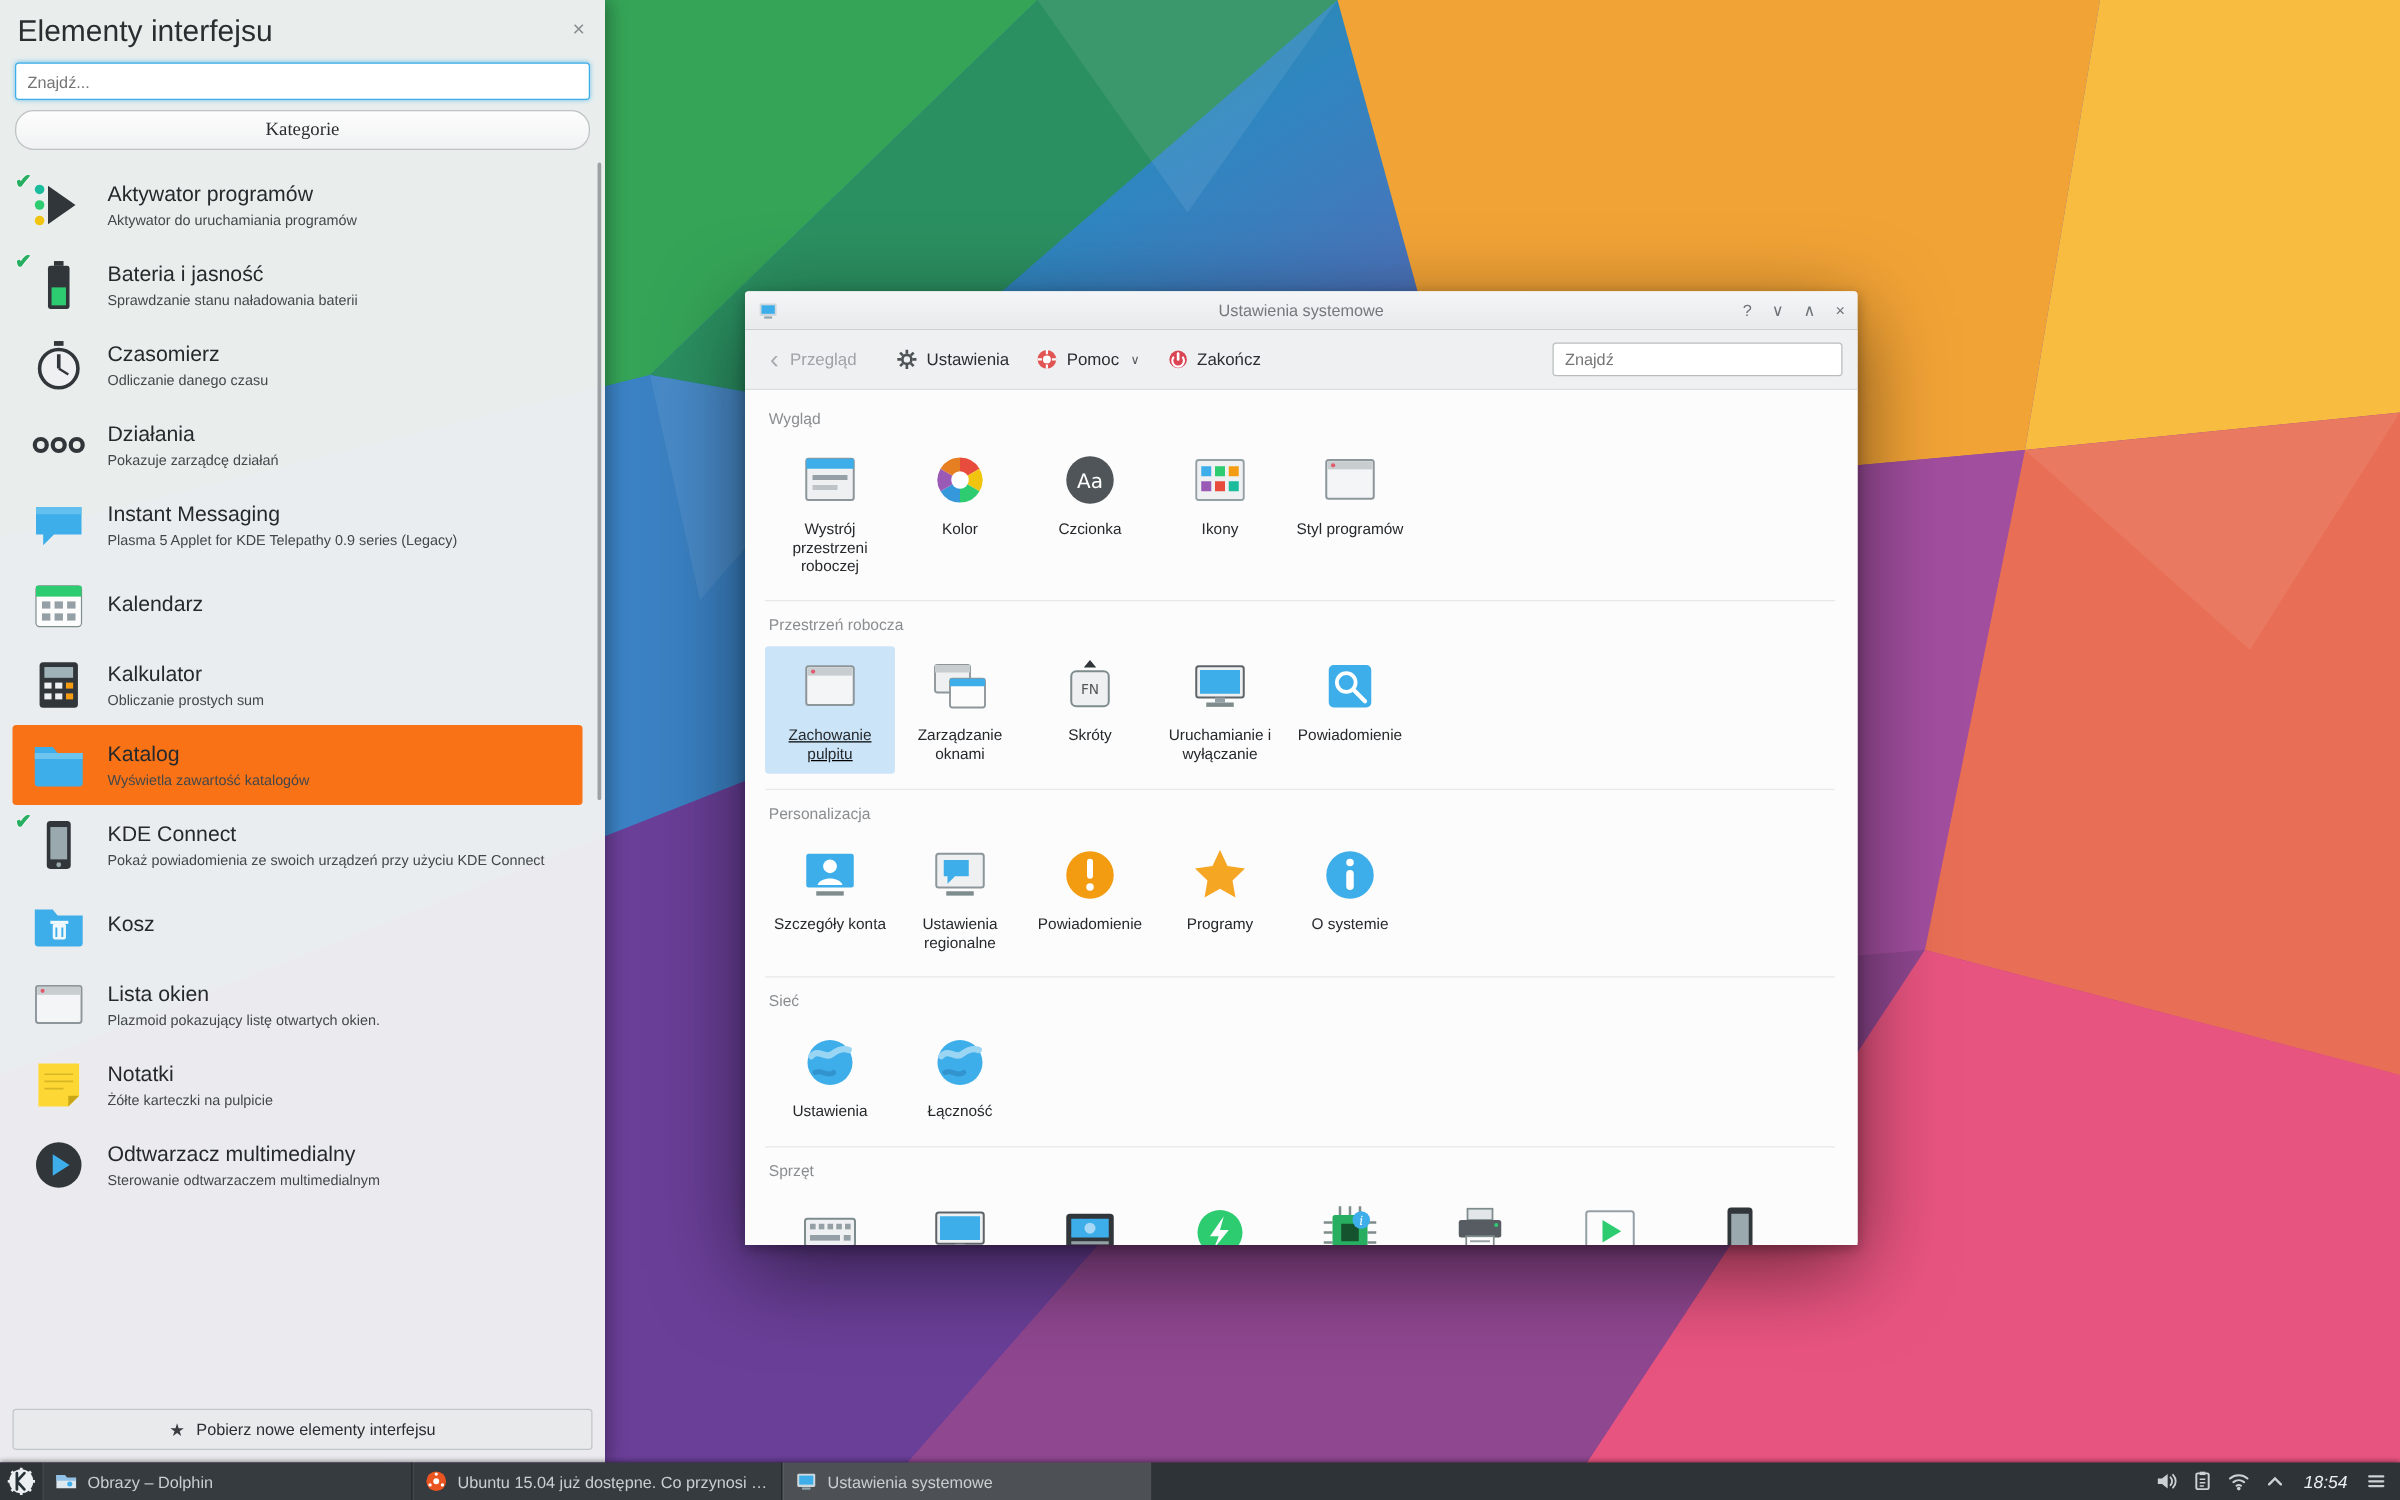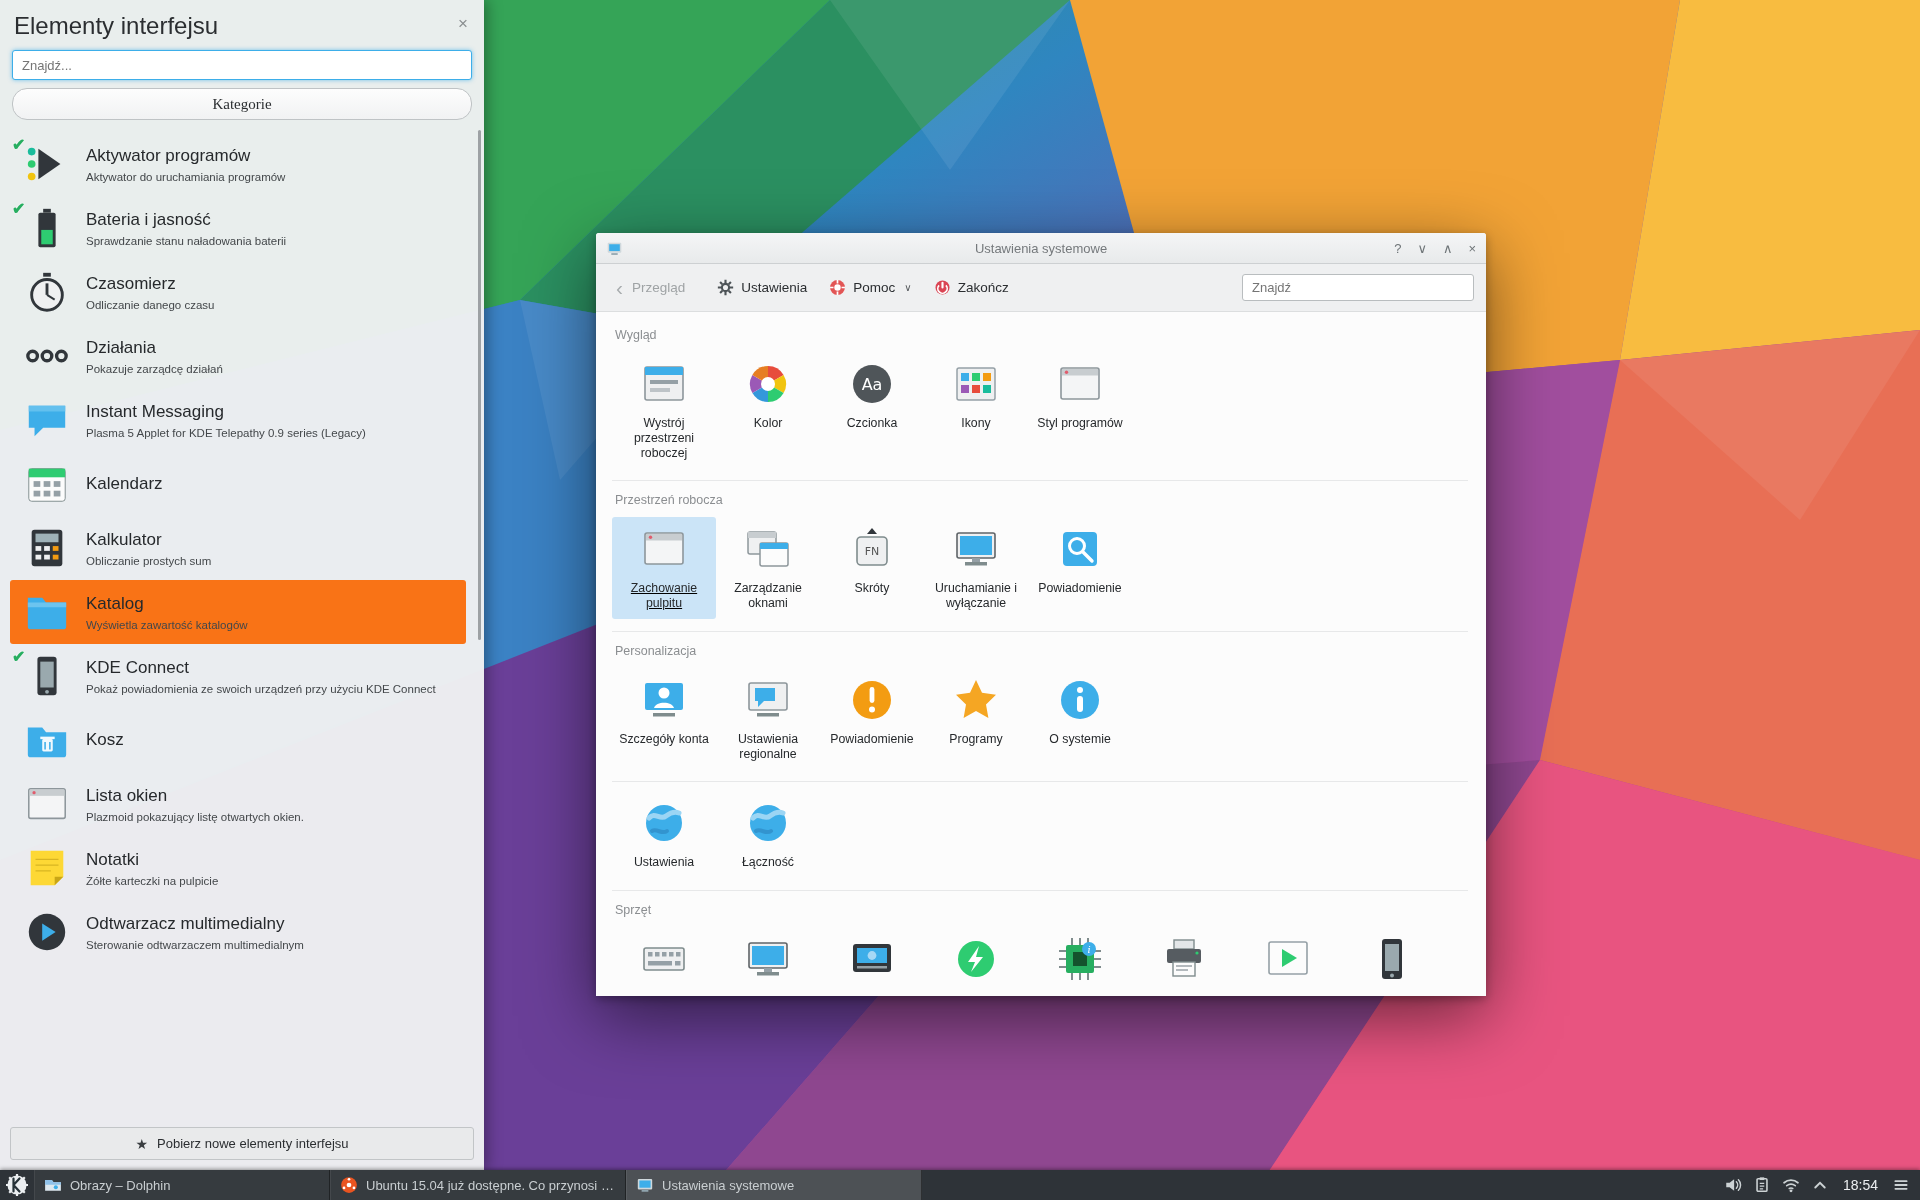--- a/index.html
+++ b/index.html
@@ -112,21 +112,21 @@
   .tasks{display:flex;align-items:stretch;}
   .task{
     width:296px;display:flex;align-items:center;gap:8px;padding:0 9px;box-sizing:border-box;
     background:rgba(255,255,255,.04);border-left:1px solid rgba(255,255,255,.07);
     border-right:1px solid rgba(0,0,0,.4);color:#c9ced1;font-size:13px;overflow:hidden;
   }
   .task.active{background:rgba(255,255,255,.15);}
   .task-icon{width:18px;height:18px;flex:none;}
   .task-icon svg{width:100%;height:100%;display:block;}
   .task-label{white-space:nowrap;overflow:hidden;text-overflow:ellipsis;}
-  .tray{margin-left:auto;display:flex;align-items:center;gap:11px;padding:0 10px;}
+  .tray{margin-left:auto;display:flex;align-items:center;gap:11px;padding:0 10px;font-style:italic;}
   .tray-icon{width:18px;height:18px;}
   .tray-icon svg{width:100%;height:100%;display:block;}
   .clock{color:#eceff1;font-size:14px;margin:0 3px;}
 </style>
 </head>
 <body>
 
 <div class="wallpaper">
   <svg viewBox="0 0 1920 1200" preserveAspectRatio="none">
     <defs>
@@ -598,20 +598,21 @@
                 <circle cx="24" cy="24" r="19" fill="#3daee9"></circle>
                 <circle cx="24" cy="14" r="3" fill="#fff"></circle>
                 <rect x="21" y="20" width="6" height="16" rx="3" fill="#fff"></rect>
               </svg>
             </span>
             <span class="tile-label">O systemie</span>
           </div>
         </div>
       </div>
       <div class="section">
+        <div class="section-title">Sieć</div>
         <div class="tiles">
           <div class="tile">
             <span class="tile-icon">
               <svg viewBox="0 0 48 48">
                 <circle cx="24" cy="24" r="18" fill="#3daee9"></circle>
                 <path d="M9 19c6-7 11 3 17-2 4-3 8-5 13-3" stroke="#9bd5f4" stroke-width="5" fill="none" stroke-linecap="round"></path>
                 <path d="M12 32c5-3 10 4 15 0" stroke="#2980b9" stroke-width="4" fill="none" opacity=".55" stroke-linecap="round"></path>
               </svg>
             </span>
             <span class="tile-label">Ustawienia</span>

